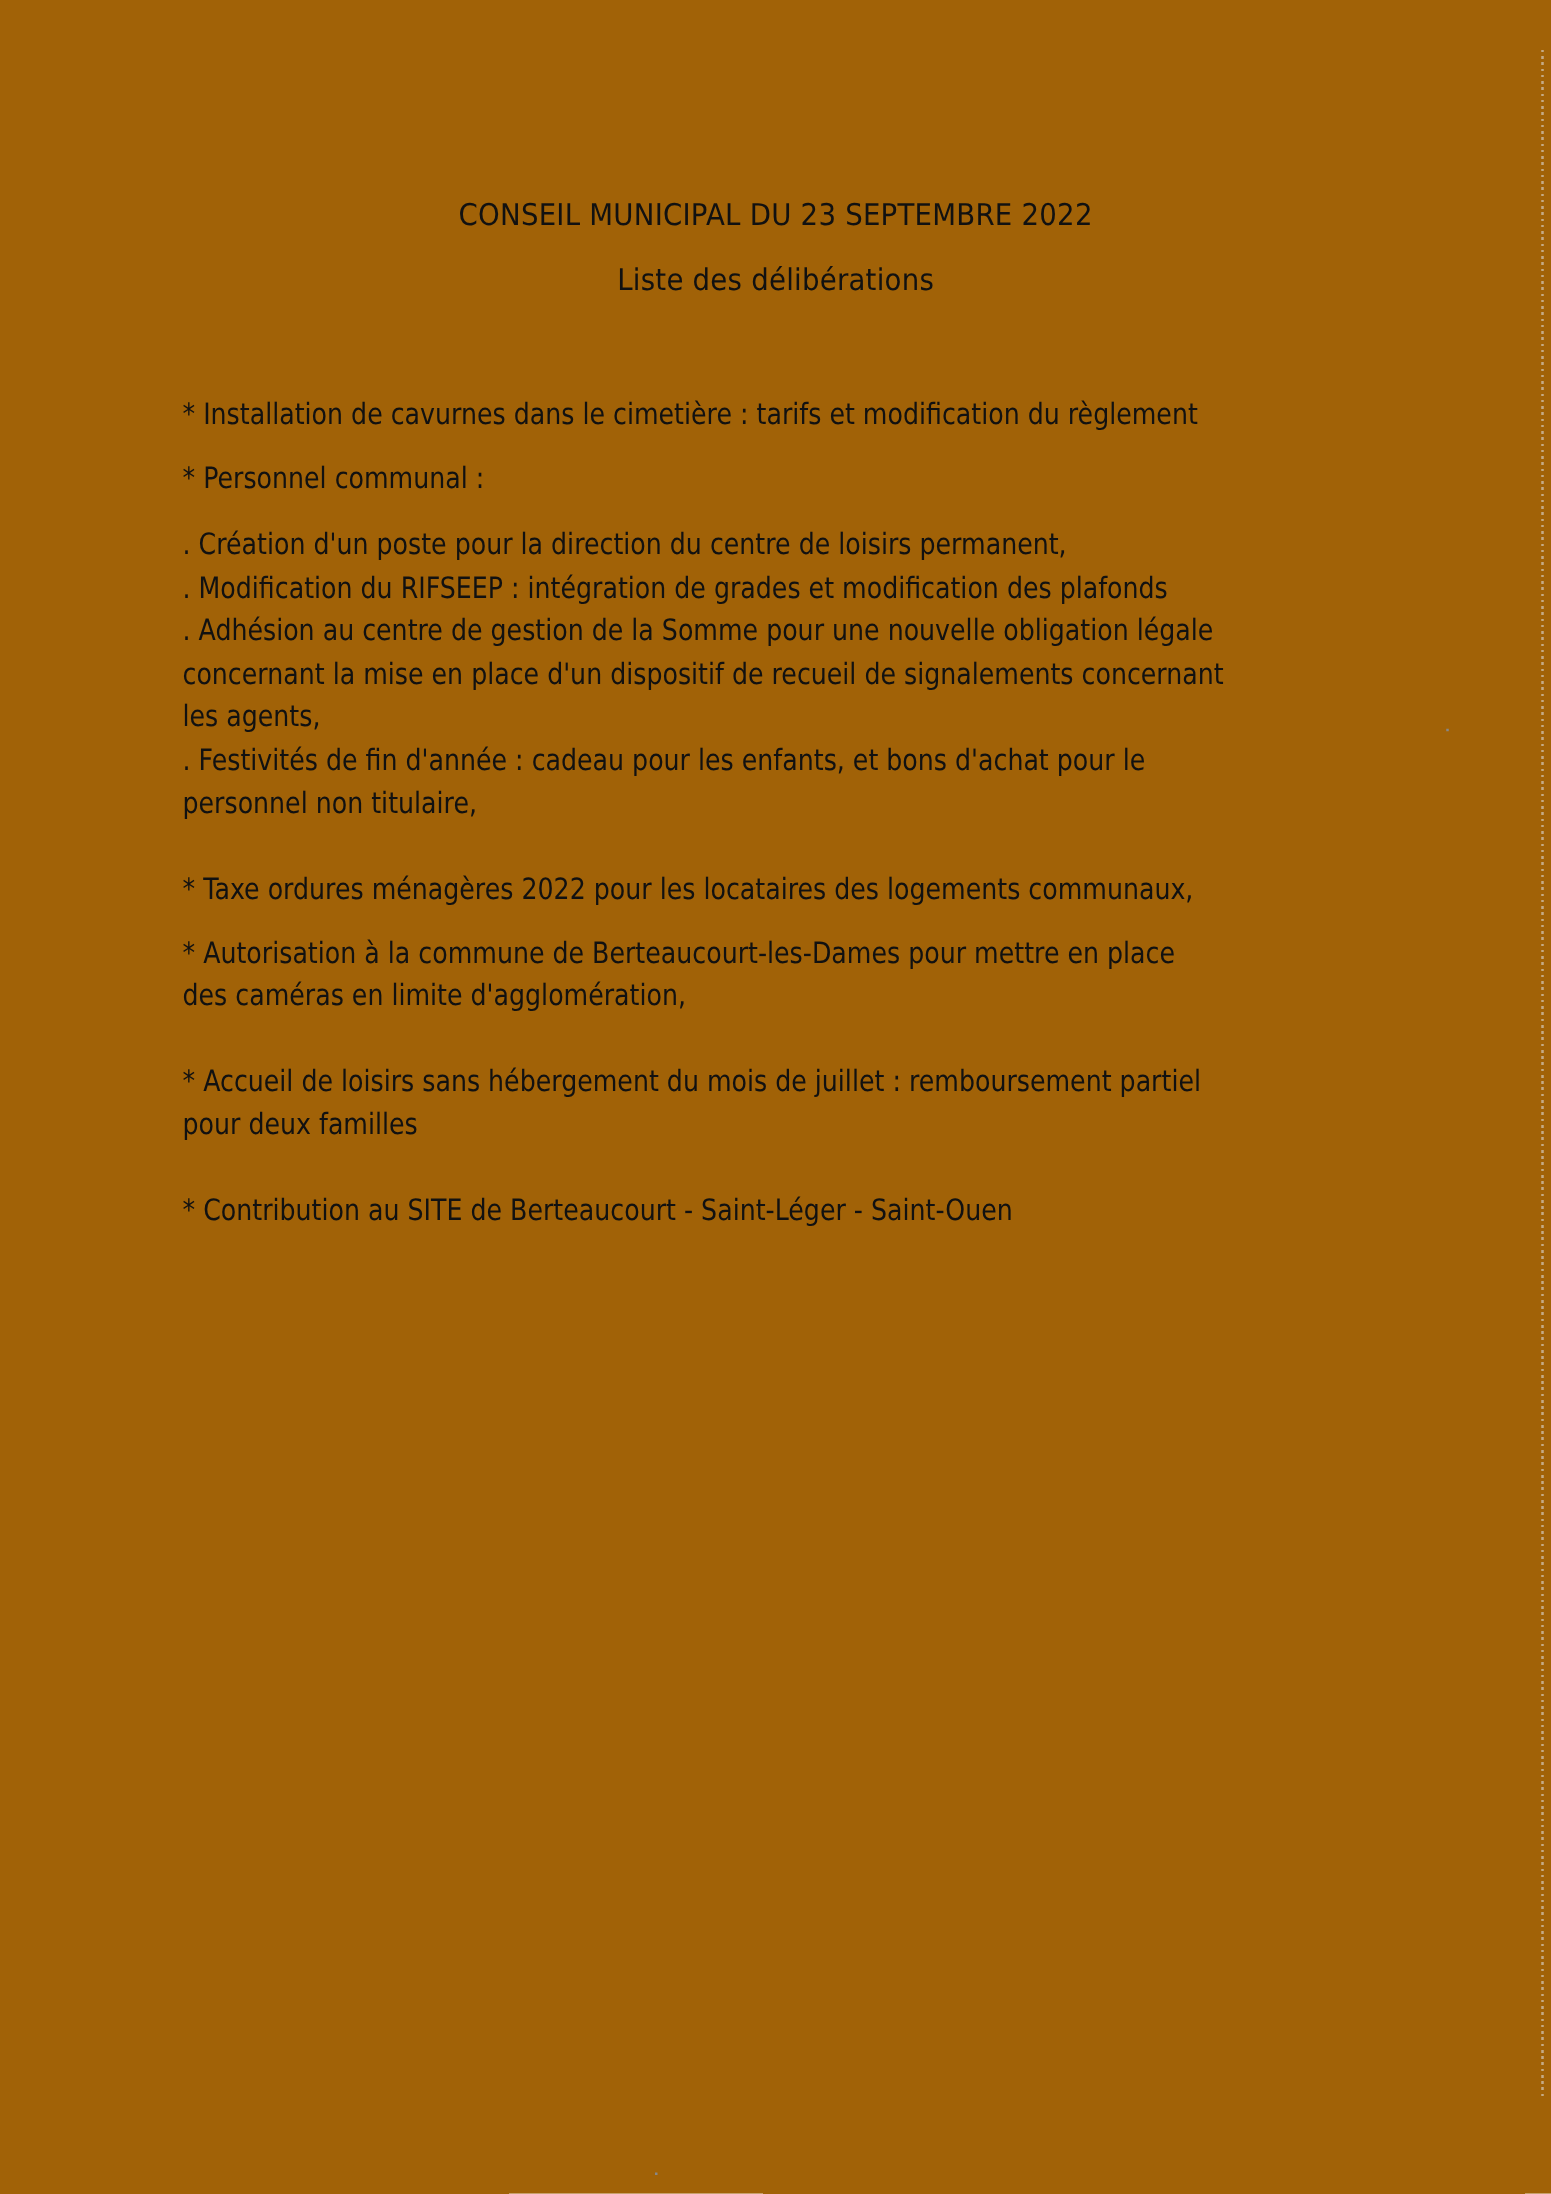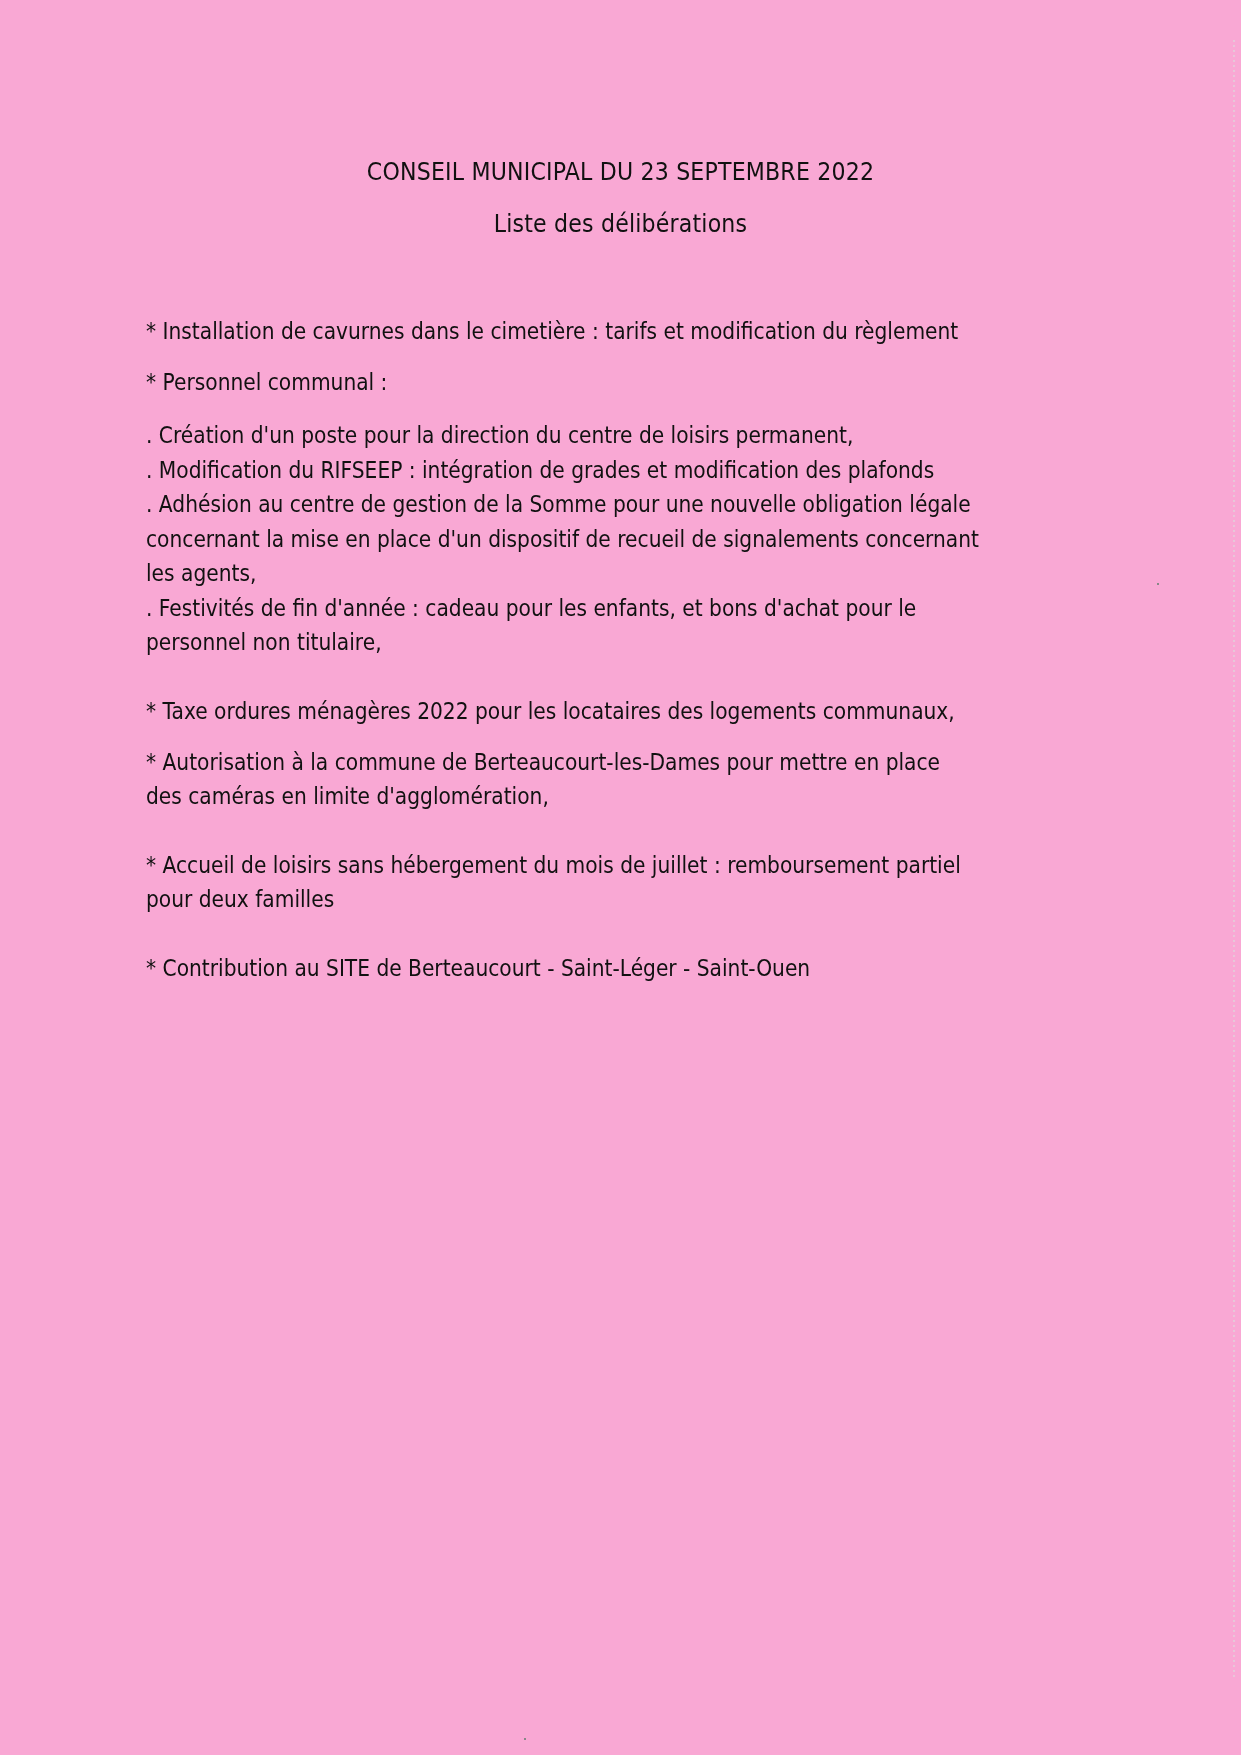--- a/index.html
+++ b/index.html
@@ -13,21 +13,21 @@
       position: relative;
       overflow: hidden;
       font-family: "DejaVu Sans", sans-serif;
       color: #111111;
     }
     .page {
       position: absolute;
       left: 0; top: 0;
       width: 1241px;
       height: 1755px;
-      background: #f9a8d4;
+      background: #a16207;
     }
     .scan-edge {
       position: absolute;
       right: 6px;
       top: 40px;
       width: 2px;
       height: 1640px;
       background: repeating-linear-gradient(to bottom, #dcdcdc 0px, #dcdcdc 2px, transparent 2px, transparent 5px);
       opacity: 0.6;
     }

